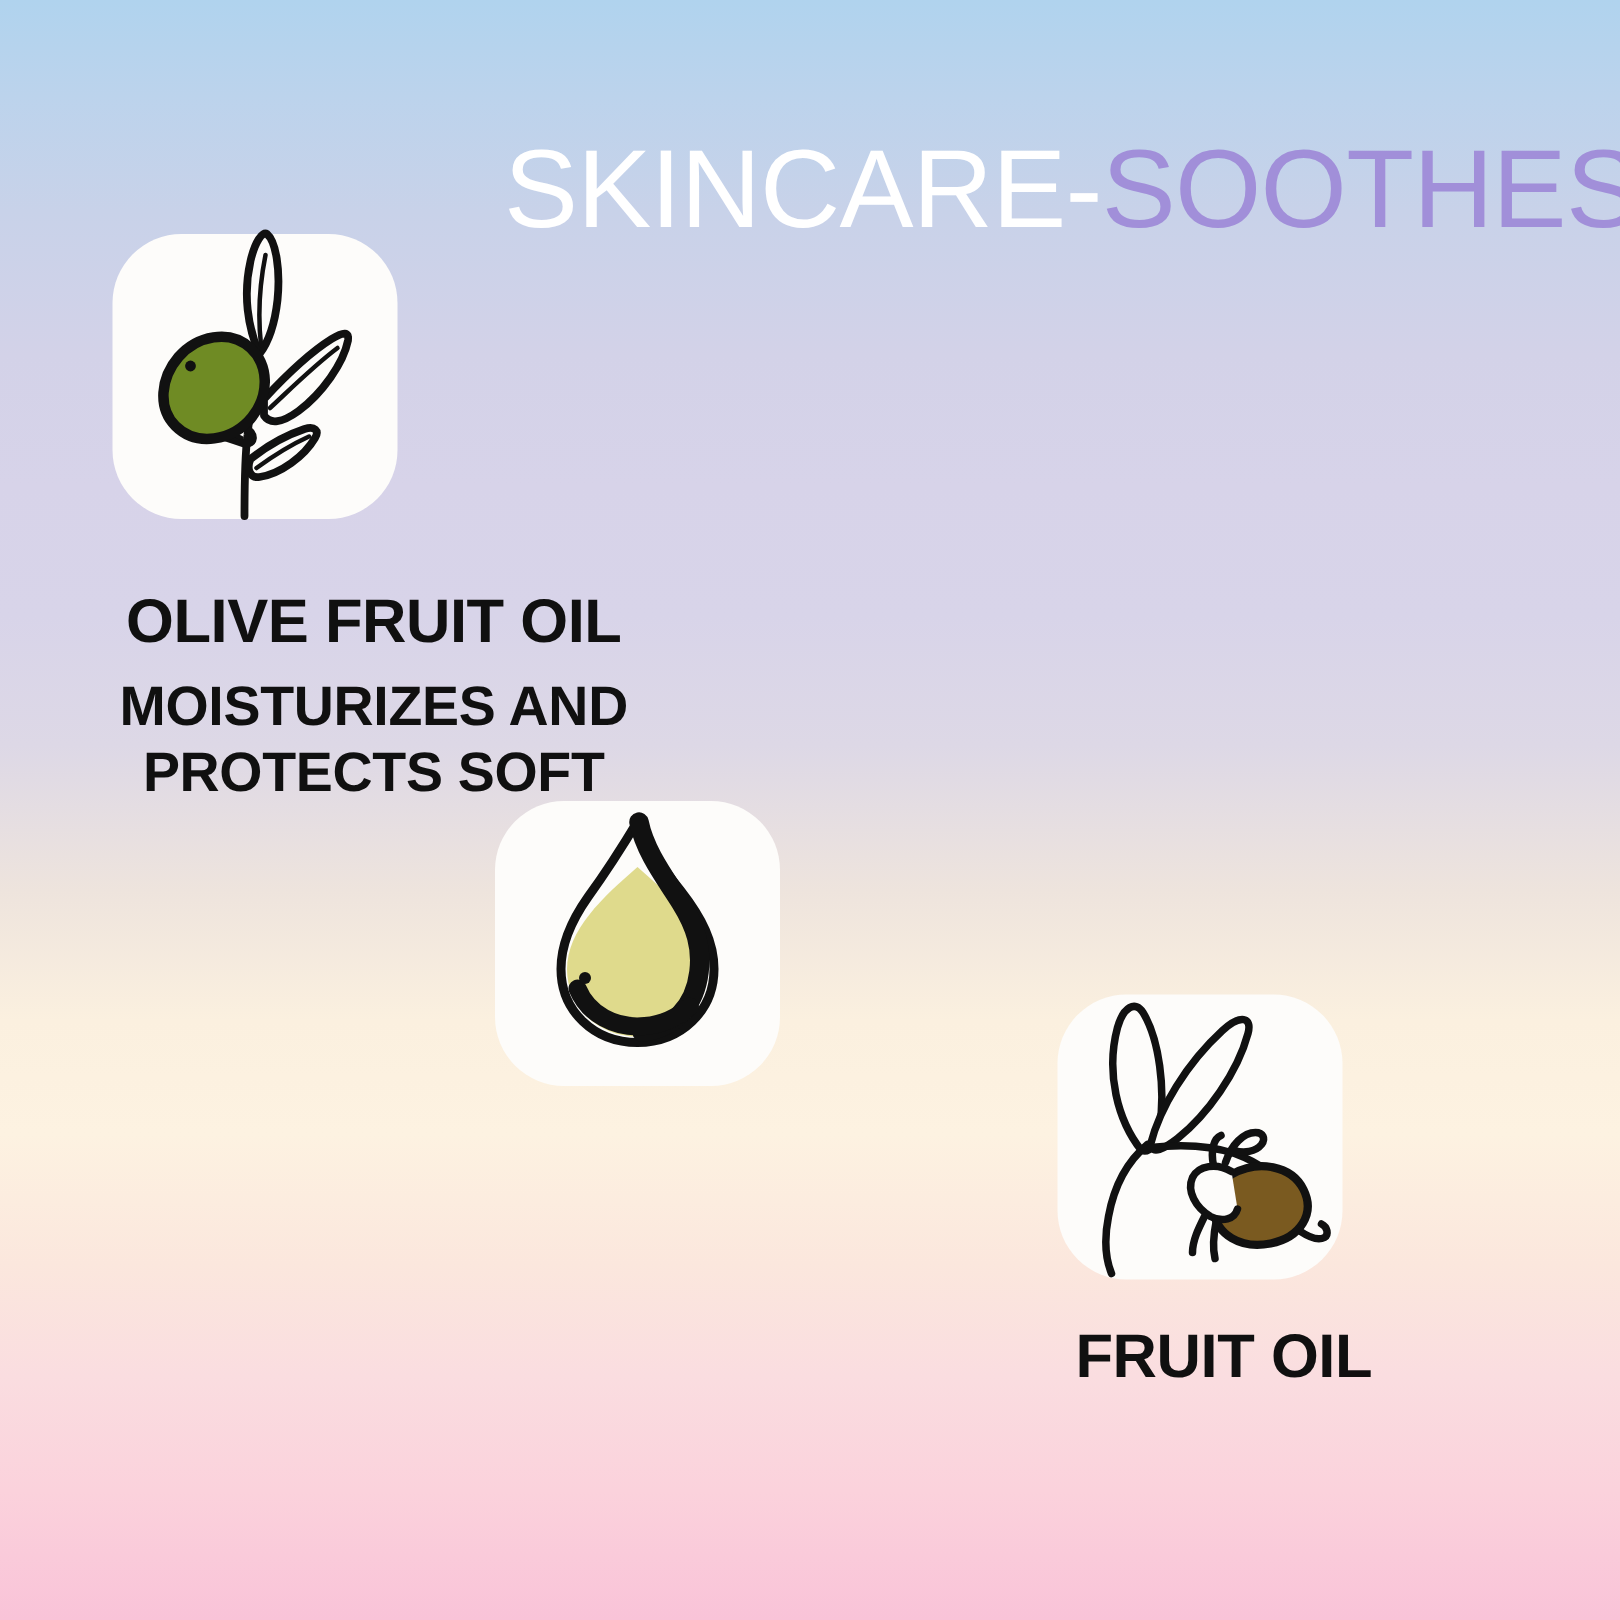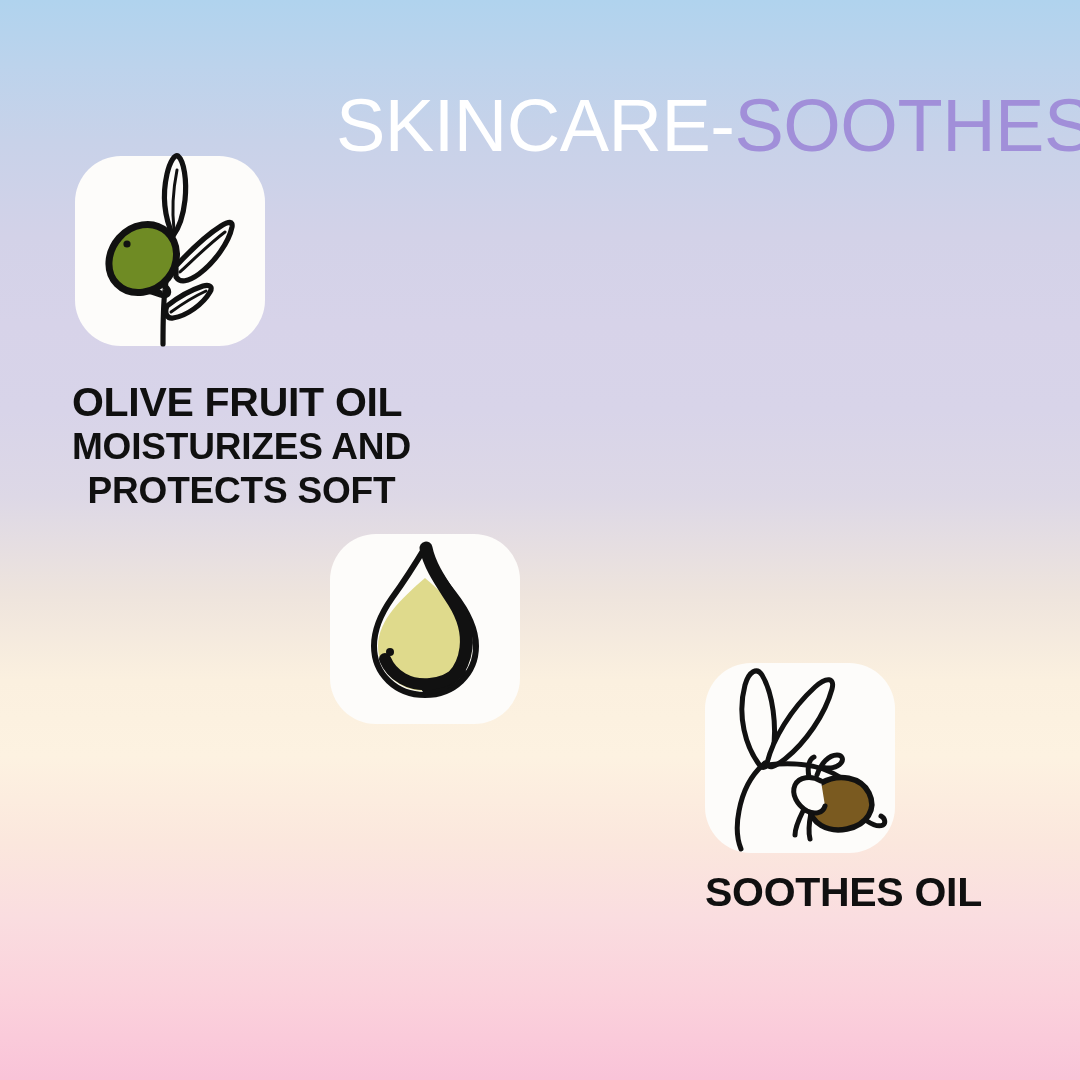--- a/index.html
+++ b/index.html
@@ -76,21 +76,21 @@
 
   
   #card-olive .art  { overflow: visible; }
   #card-jojoba .art { overflow: visible; }
 
   
   .info {
     position: absolute;
   }
   .info .heading {
-    margin: 0;
+    margin: 12px;
     color: #101010;
     font-size: 41px;
     line-height: 46px;
     font-weight: 800;
     letter-spacing: -0.3px;
     white-space: nowrap;
   }
   .info .desc {
     margin: 0;
     color: #101010;
@@ -186,16 +186,16 @@
 
         <path d="M98 148 C94 156 90 164 90 172"></path>
         <path d="M106 150 C104 160 103 168 105 176"></path>
 
         <path d="M162 158 C168 162 174 164 178 162 C181 160 180 155 176 153"></path>
       </g>
     </svg>
   </div>
 
   <div class="info" id="info-jojoba">
-    <p class="heading">SOOTHES OIL</p>
+    <p class="heading">FRUIT OIL</p>
   </div>
 
 </div>
 
 </body></html>

